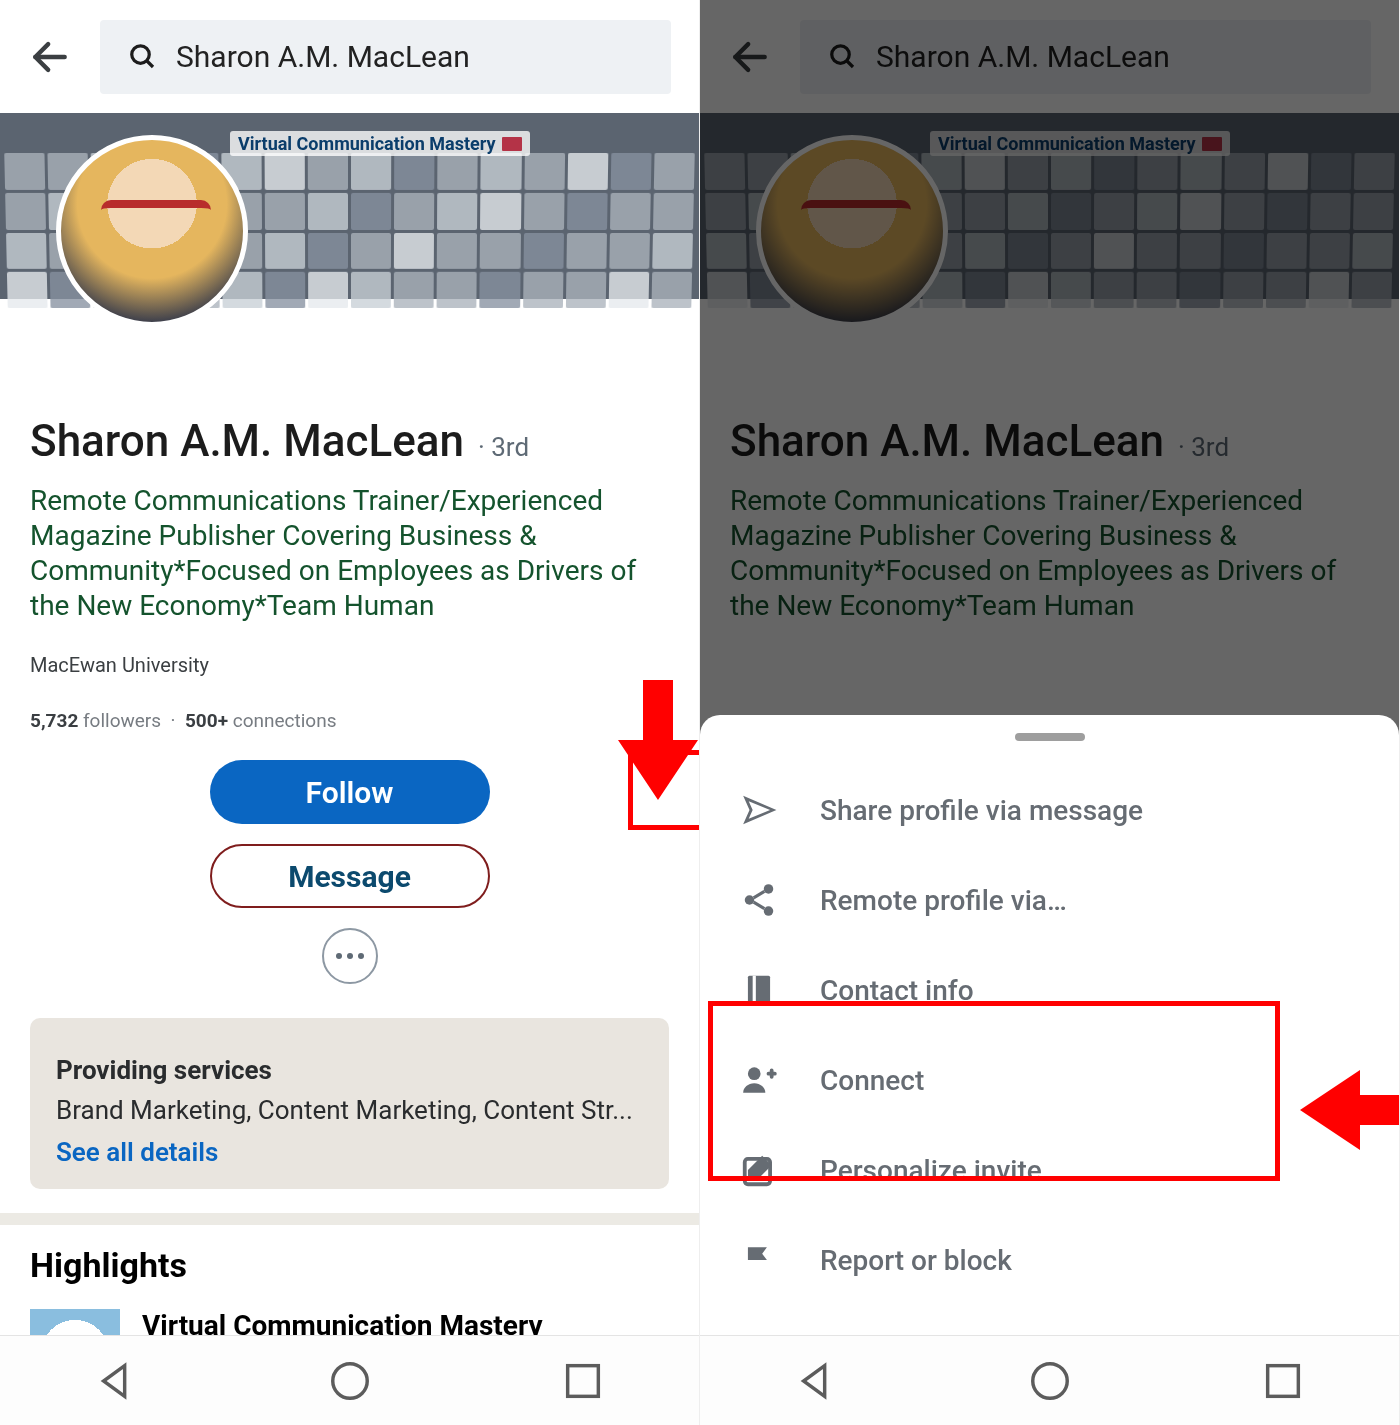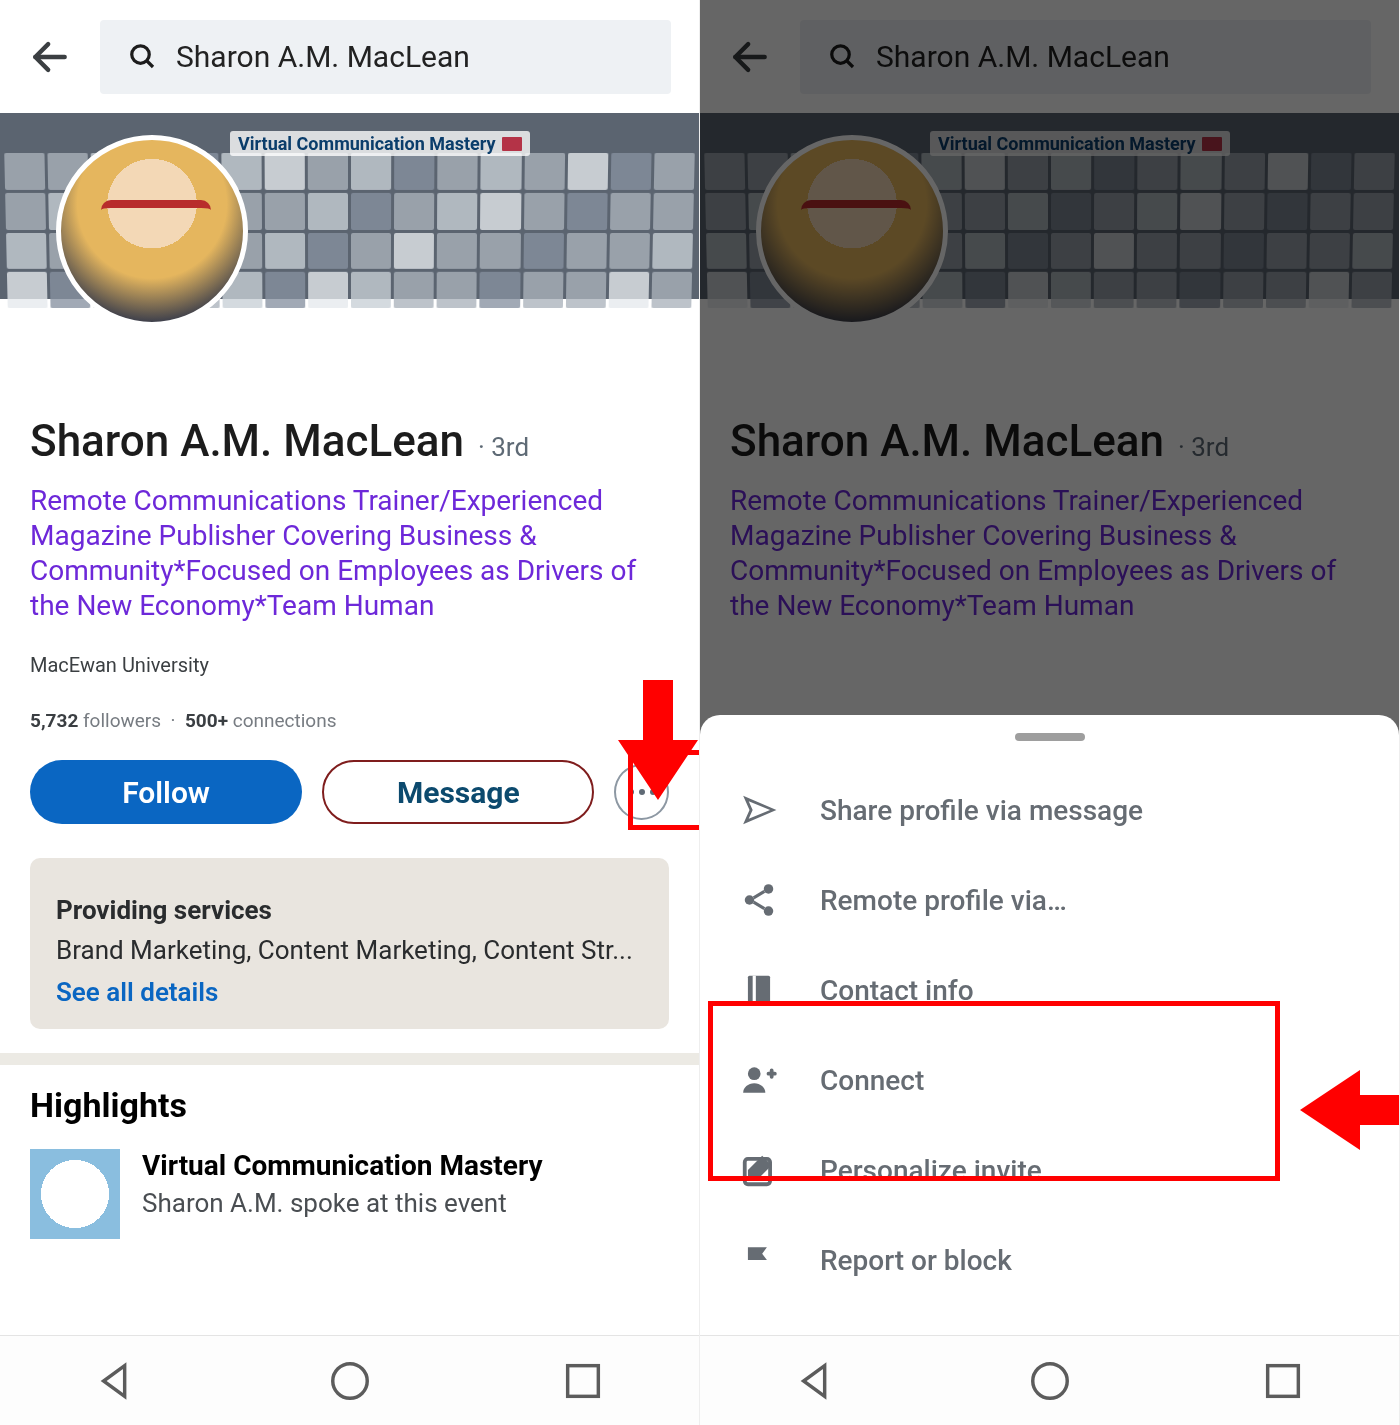--- a/index.html
+++ b/index.html
@@ -110,21 +110,21 @@
     align-items: baseline;
     gap: 14px;
     margin-top: -4px;
   }
   .name { font-size: 44px; font-weight: 500; color:#1c1c1c; }
   .degree { font-size: 26px; color: #5e6a75; }
   .headline {
     margin-top: 16px;
     font-size: 28px;
     line-height: 1.25;
-    color: #6d28d9;
+    color: #14532d;
   }
   .university { margin-top: 30px; font-size: 20px; color: #3b3f42; }
   .location { margin-top: 6px; font-size: 28px; color: #8a8f94; }
   .stats-row { margin-top: 32px; font-size: 19px; color:#777c82; }
   .stats-row b { color:#3a3e42; font-weight:700; }
 
   .action-row {
     margin-top: 28px;
     display: flex;
     align-items: center;
@@ -354,21 +354,21 @@
     </div>
     <div class="headline">Remote Communications Trainer/Experienced Magazine Publisher Covering Business &amp; Community*Focused on Employees as Drivers of the New Economy*Team Human</div>
     <div class="university">MacEwan University</div>
 
     <div class="stats-row">
       <b>5,732</b> <span>followers</span>
       &nbsp;<span>·</span>&nbsp;
       <b>500+</b> <span>connections</span>
     </div>
 
-    <div class="action-row" style="position:relative;">
+    <div class="action-row" style="position:relative;flex-direction:column;">
       <div class="btn btn-follow">Follow</div>
       <div class="btn btn-message">Message</div>
       <div class="btn-more">
           <span></span>
           <span></span>
           <span></span>
         </div>
       <div class="more-highlight" style="left:598px; top:-10px;"></div>
     </div>
 

